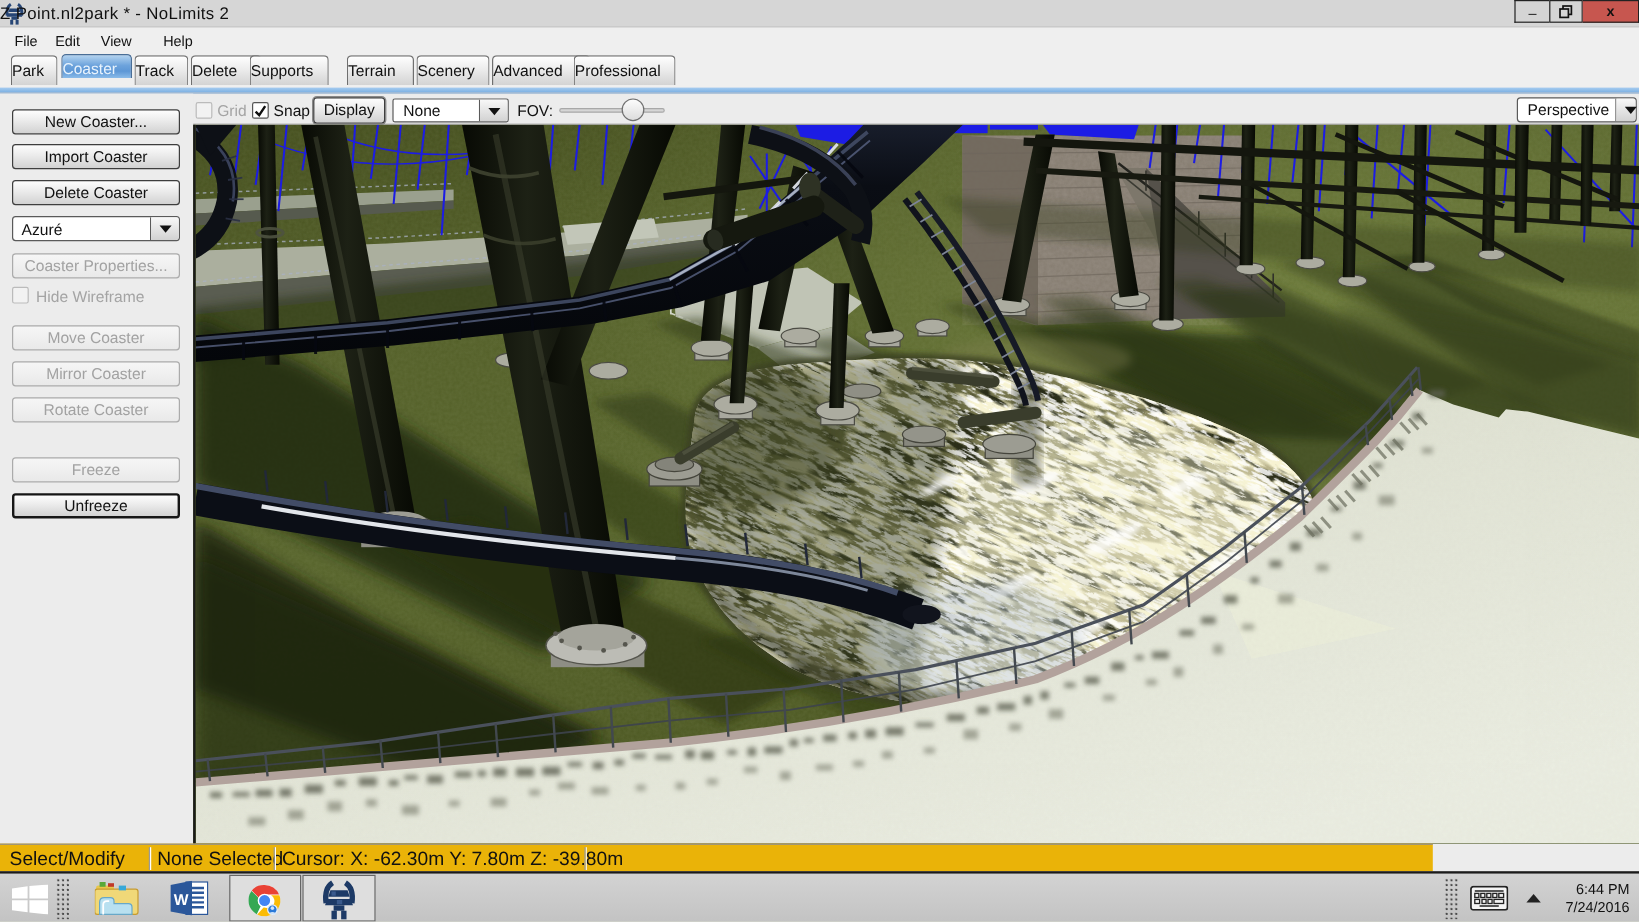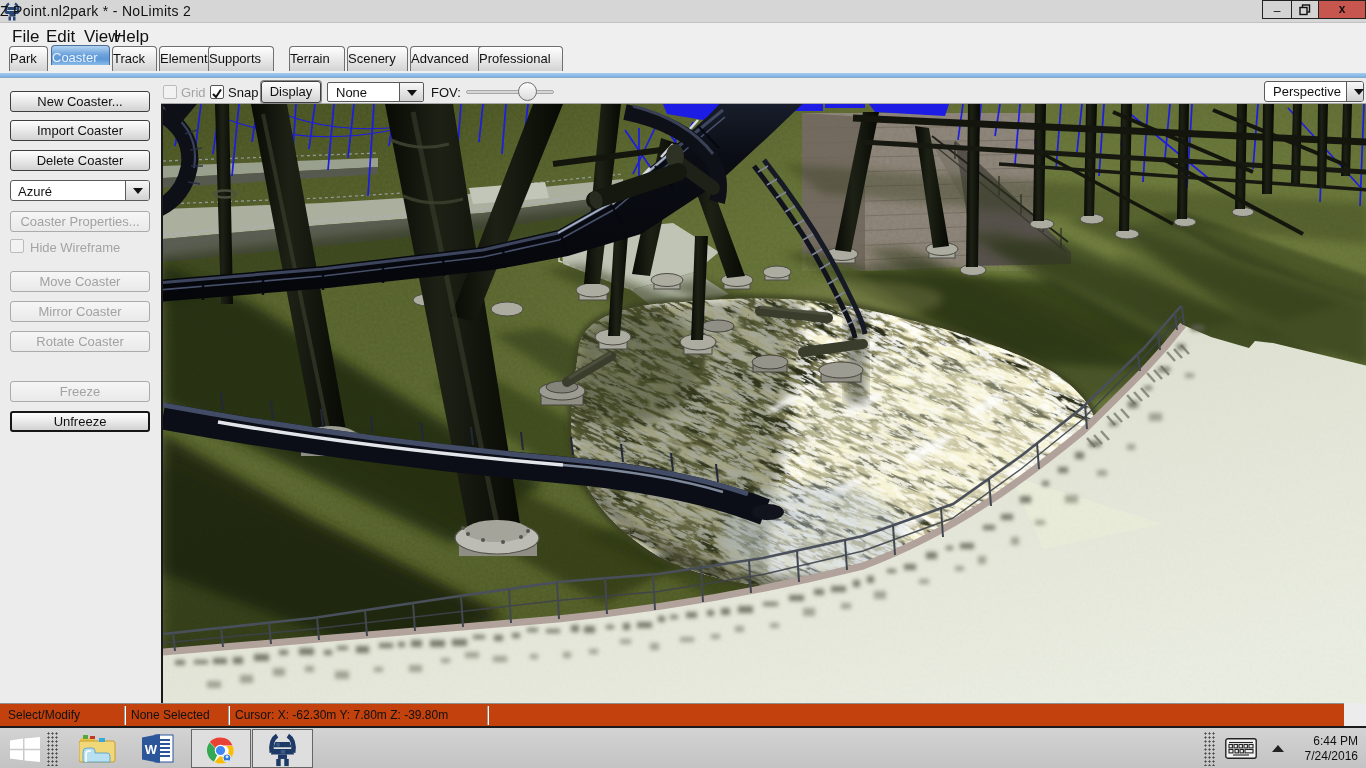--- a/index.html
+++ b/index.html
@@ -7,21 +7,21 @@
 .abs{position:absolute}
 #page{position:relative;width:1366px;height:768px}
 
 #titlebar{left:0;top:0;width:1366px;height:23px;background:#d6d6d6;border-bottom:1px solid #c2c2c2}
 #title{left:0;top:3px;width:1366px;text-align:left;font-size:14px;letter-spacing:0.3px;color:#111}
 .wbtn{top:0;height:19px;border:1px solid #222;background:#d4d4d4;text-align:center;line-height:17px;font-size:12px;color:#111}
 #btnmin{left:1262px;width:29px;border-right:none}
 #btnmax{left:1291px;width:28px}
 #btnclose{left:1319px;width:47px;background:#c7564f;border-left:none;font-weight:bold}
 
-#menubar{left:0;top:23px;width:1366px;height:22px;background:#efefef;font-size:17px;color:#111}
+#menubar{left:0;top:23px;width:1366px;height:22px;background:#efefef;font-size:12px;color:#111}
 .mitem{position:absolute;top:4px}
 
 #tabbar{left:0;top:45px;width:1366px;height:28px;background:#efefef}
 .tab{position:absolute;top:1px;height:25px;border:1px solid #6f6f6f;border-bottom:none;border-radius:4px 4px 0 0;background:linear-gradient(#fefefe,#ececec 45%,#d3d3d3);font-size:13px;color:#111;text-align:left;line-height:24px;box-shadow:inset 0 1px 0 #fff}
 .tabsel{top:0;height:20px;background:linear-gradient(#b4d4f0,#6da3dc 45%,#5d97d6 70%,#8abbe9);color:#e8f3fd;border-color:#4a6e96;z-index:5;box-shadow:none}
 #bluestrip{left:0;top:73px;width:1366px;height:5px;background:linear-gradient(#a6ccf0,#7cb0e2);border-bottom:1px solid #88a9cc}
 
 #toolbar{left:161px;top:79px;width:1205px;height:25px;background:#ececec;border-bottom:1px solid #a8a8a8}
 .cb{position:absolute;width:14px;height:14px;background:#fff;border:1px solid #555;border-radius:2px}
 .cbdis{border-color:#bbb;background:#f2f2f2}
@@ -31,21 +31,21 @@
 .combo{position:absolute;background:#fff;border:1px solid #5a5a5a;border-radius:2px;font-size:13px;color:#111}
 .carrow{position:absolute;right:0;top:0;bottom:0;width:24px;background:linear-gradient(#f8f8f8,#d2d2d2);border-left:1px solid #5a5a5a;border-radius:0 2px 2px 0}
 .carrow:after{content:"";position:absolute;left:7px;top:7px;border:5px solid transparent;border-top:6px solid #111}
 
 #sidebar{left:0;top:78px;width:161px;height:625px;background:#ececec}
 .sbtn{position:absolute;left:10px;width:140px;height:21px;border:1px solid #3e3e3e;border-radius:3px;background:linear-gradient(#fdfdfd,#ebebeb 45%,#d2d2d2);font-size:13px;color:#111;text-align:center;line-height:19px}
 .sdis{border-color:#ababab;background:linear-gradient(#f6f6f6,#e9e9e9);color:#a2a2a2}
 
 #viewport{left:161px;top:104px;width:1205px;height:599px;background:#4d5825;border-left:2px solid #1a1a1a;overflow:hidden}
 
-#statusbar{left:0;top:703px;width:1344px;height:23px;background:#c2410c;border-top:1px solid #8f8f8f;font-size:12px;color:#111}
+#statusbar{left:0;top:703px;width:1194px;height:23px;background:#eab308;border-top:1px solid #8f8f8f;font-size:16px;color:#111}
 .ssep{position:absolute;top:2px;height:19px;width:1px;background:#9a9a9a;box-shadow:1px 0 0 #fff}
 .sitem{position:absolute;top:4px}
 
 #taskbar{left:0;top:726px;width:1366px;height:42px;background:linear-gradient(#d3d3d3,#c3c3c3);border-top:2px solid #1b1b1b}
 .tkbox{position:absolute;top:1px;height:39px;border:1px solid #666;background:#dedede}
 .grip{position:absolute;width:11px;height:34px;top:4px;background-image:radial-gradient(circle at 1.5px 1.5px,#4a4a4a 0.9px,transparent 1.2px);background-size:4px 4px}
 #clock{position:absolute;right:8px;top:6px;text-align:right;font-size:12px;color:#111;line-height:15px}
 </style>
 </head>
 <body>
@@ -72,28 +72,28 @@
   <div class="abs wbtn" id="btnmax"><svg width="12" height="12" viewBox="0 0 12 12" style="margin-top:3px">
         <rect x="3.5" y="1" width="7" height="7" fill="none" stroke="#111" stroke-width="1.4"></rect>
         <rect x="1" y="3.5" width="7" height="7" fill="#d4d4d4" stroke="#111" stroke-width="1.4"></rect>
       </svg></div>
   <div class="abs wbtn" id="btnclose">x</div>
 
   <div class="abs" id="menubar">
     <span class="mitem" style="left:12px">File</span>
     <span class="mitem" style="left:46px">Edit</span>
     <span class="mitem" style="left:84px">View</span>
-    <span class="mitem" style="left:114px">Help</span>
+    <span class="mitem" style="left:136px">Help</span>
   </div>
 
   <div class="abs" id="tabbar">
     <div class="tab" style="left:9px;width:39px">Park</div>
     <div class="tab tabsel" style="left:51px;width:59px">Coaster</div>
     <div class="tab" style="left:112px;width:45px">Track</div>
-    <div class="tab" style="left:159px;width:59px">Element</div>
+    <div class="tab" style="left:159px;width:59px">Delete</div>
     <div class="tab" style="left:208px;width:66px">Supports</div>
     <div class="tab" style="left:289px;width:56px">Terrain</div>
     <div class="tab" style="left:347px;width:61px">Scenery</div>
     <div class="tab" style="left:410px;width:82px">Advanced</div>
     <div class="tab" style="left:478px;width:85px">Professional</div>
   </div>
   <div class="abs" id="bluestrip"></div>
 
   <div class="abs" id="sidebar">
     <div class="sbtn" style="top:13px">New Coaster...</div>

